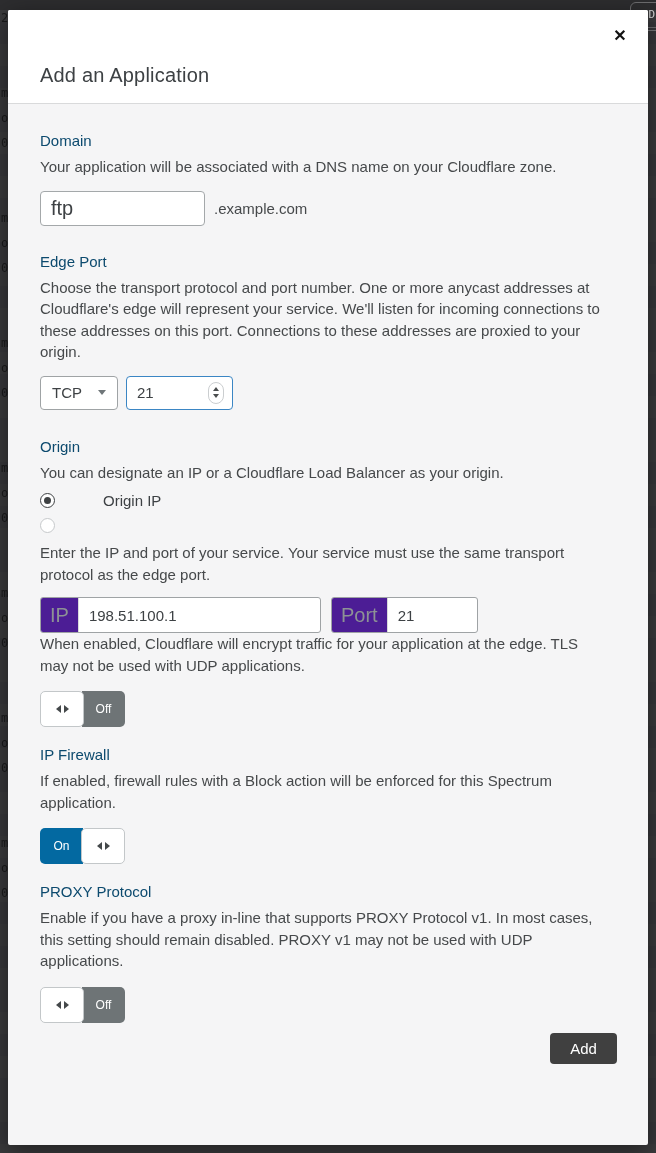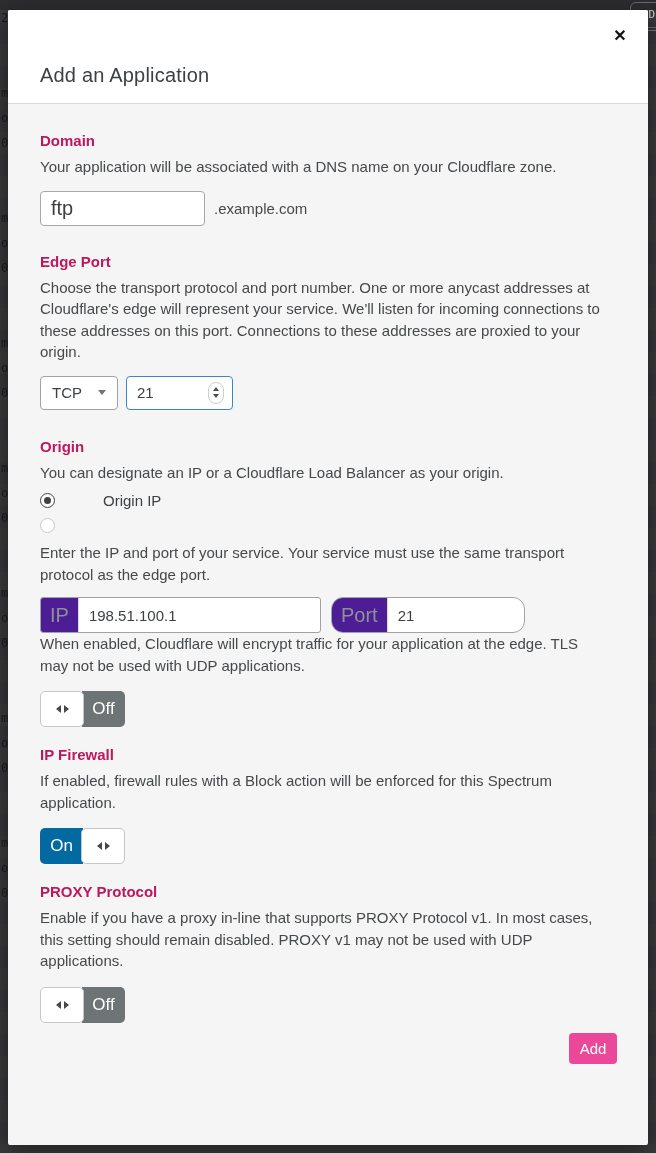--- a/index.html
+++ b/index.html
@@ -45,21 +45,21 @@
     position:absolute; left:32px; top:54px;
     font-size:20px; font-weight:400; color:#3d4144; letter-spacing:0.2px;
   }
   .close-btn {
     position:absolute; right:16px; top:14px; width:24px; height:24px;
     background:none; border:none; cursor:pointer;
     font-size:16px; font-weight:700; color:#121212; line-height:24px; text-align:center;
   }
   .modal-body { padding:28px 46px 0 32px; }
 
-  .sec-heading { font-size:15px; font-weight:700; color:#be185d; line-height:18px; margin-bottom:6px; }
+  .sec-heading { font-size:15px; font-weight:400; color:#0c4a6e; line-height:18px; margin-bottom:6px; }
   .sec-desc { font-size:15px; color:#46494b; line-height:21.5px; white-space:pre-line; }
 
   
   .domain-row { display:flex; align-items:center; margin-top:13px; }
   .text-input {
     width:165px; height:35px; background:#fff;
     border:1px solid #a4a8aa; border-radius:4px;
     padding:0 10px; font-size:20px; color:#3d4144;
     font-family:"Liberation Sans", sans-serif; outline:none;
   }
@@ -109,44 +109,44 @@
   }
   .prefix-label {
     display:flex; align-items:center; padding:0 9px; font-size:20px; color:#8d9295;
     background:#4c1d95; border-right:1px solid #d9dadb;
   }
   .prefix-group input {
     border:none; outline:none; padding:0 10px; font-size:15px; color:#3d4144;
     font-family:"Liberation Sans", sans-serif; background:transparent;
   }
   .grp-ip { width:281px; } .grp-ip input { width:100%; }
-  .grp-port { width:194px;border-radius:12px; } .grp-port input { width:100%; }
+  .grp-port { width:147px; } .grp-port input { width:100%; }
 
   
   .h-tls { margin-top:26px; }
   .h-firewall { margin-top:19px; }
   .h-proxy { margin-top:19px; }
   .toggle { display:flex; width:85px; height:36px; border-radius:5px; margin-top:15px; cursor:pointer; }
   .toggle .knob {
     width:44px; background:#fff; border:1px solid #c3c7c9; border-radius:5px;
     display:flex; align-items:center; justify-content:center; gap:3px; z-index:1;
   }
   .toggle .state {
     flex:1; display:flex; align-items:center; justify-content:center;
-    font-size:17px; color:#fff;
+    font-size:12px; color:#fff;
   }
   .toggle.off .state { background:#6e7476; border-radius:0 5px 5px 0; margin-left:-2px; }
   .toggle.on  .state { background:#0369a1; border-radius:5px 0 0 5px; margin-right:-2px; }
   .arr-l { width:0; height:0; border-top:4px solid transparent; border-bottom:4px solid transparent; border-right:5px solid #44484a; }
   .arr-r { width:0; height:0; border-top:4px solid transparent; border-bottom:4px solid transparent; border-left:5px solid #44484a; }
 
   
   .footer-row { margin-top:10px; margin-right:-15px; text-align:right; }
   .add-btn {
-    width:48px; height:31px; background:#ec4899; color:#fff; border:none; border-radius:4px;
+    width:67px; height:31px; background:#404040; color:#fff; border:none; border-radius:4px;
     font-size:15px; font-family:"Liberation Sans", sans-serif; cursor:pointer;
   }
 </style>
 </head>
 <body>
 
 <div class="backdrop">
   <div class="backdrop-topstrip"></div>
   <div class="bg-top-box"></div>
   <div class="bg-right-line"></div>

